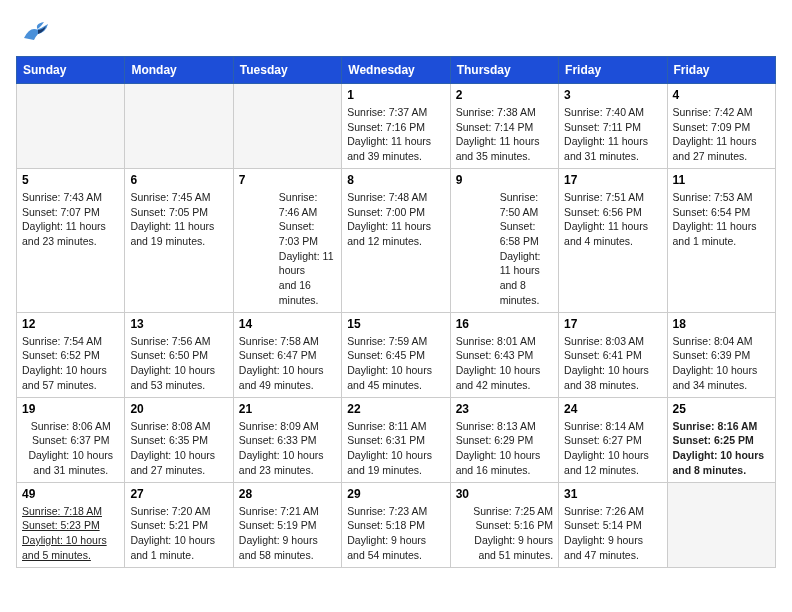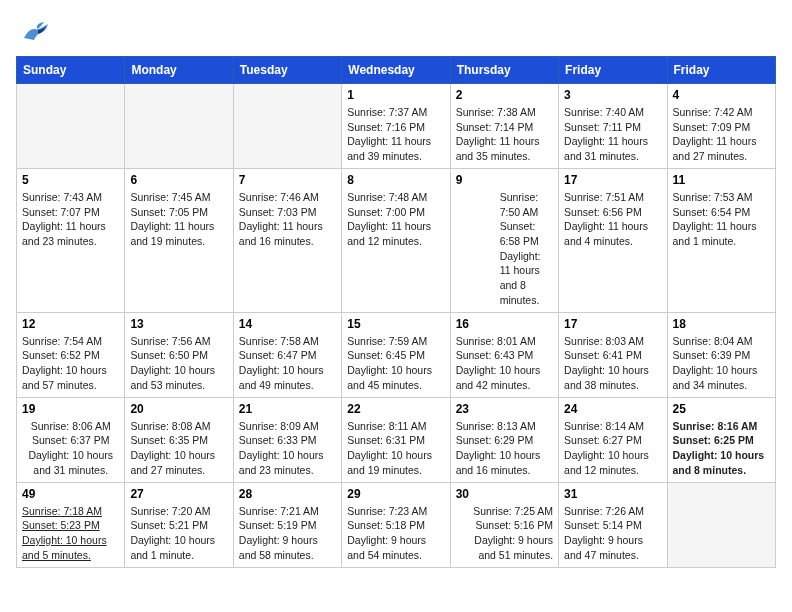--- a/index.html
+++ b/index.html
@@ -151,21 +151,21 @@
         </td>
         <td>
           <span class="day-num">6</span>
           <div class="day-info" style="white-space: pre-line;">Sunrise: 7:45 AM
 Sunset: 7:05 PM
 Daylight: 11 hours
 and 19 minutes.</div>
         </td>
         <td>
           <span class="day-num">7</span>
-          <div class="day-info" style="white-space: pre-line;">Sunrise: 7:46 AM
+          <div class="day-info" style="white-space: pre-line; margin-left: 40px;">Sunrise: 7:46 AM
 Sunset: 7:03 PM
 Daylight: 11 hours
 and 16 minutes.</div>
         </td>
         <td>
           <span class="day-num">8</span>
           <div class="day-info" style="white-space: pre-line;">Sunrise: 7:48 AM
 Sunset: 7:00 PM
 Daylight: 11 hours
 and 12 minutes.</div>

